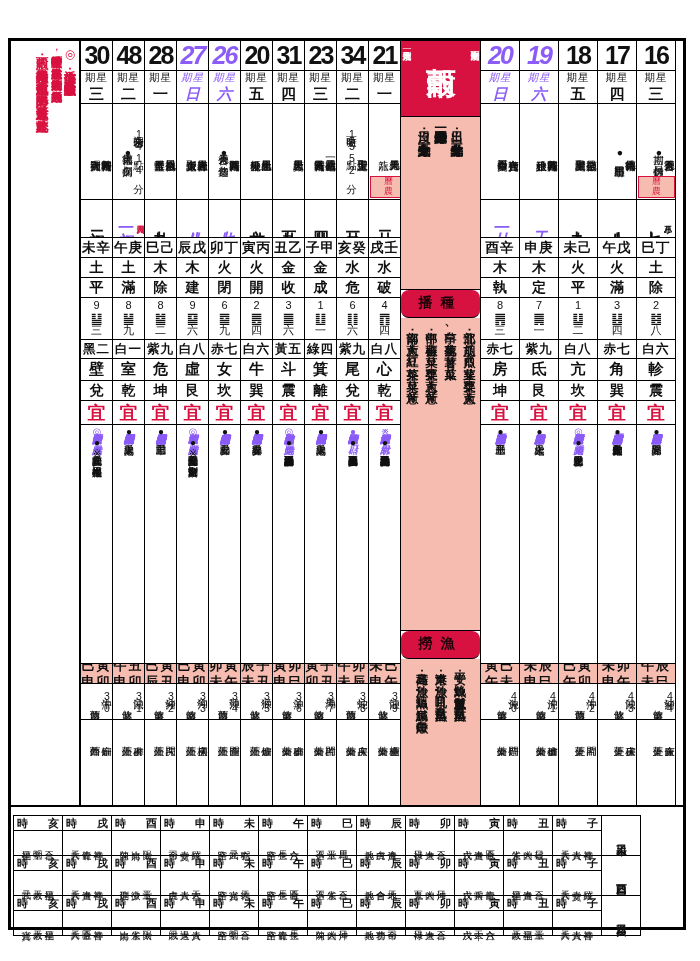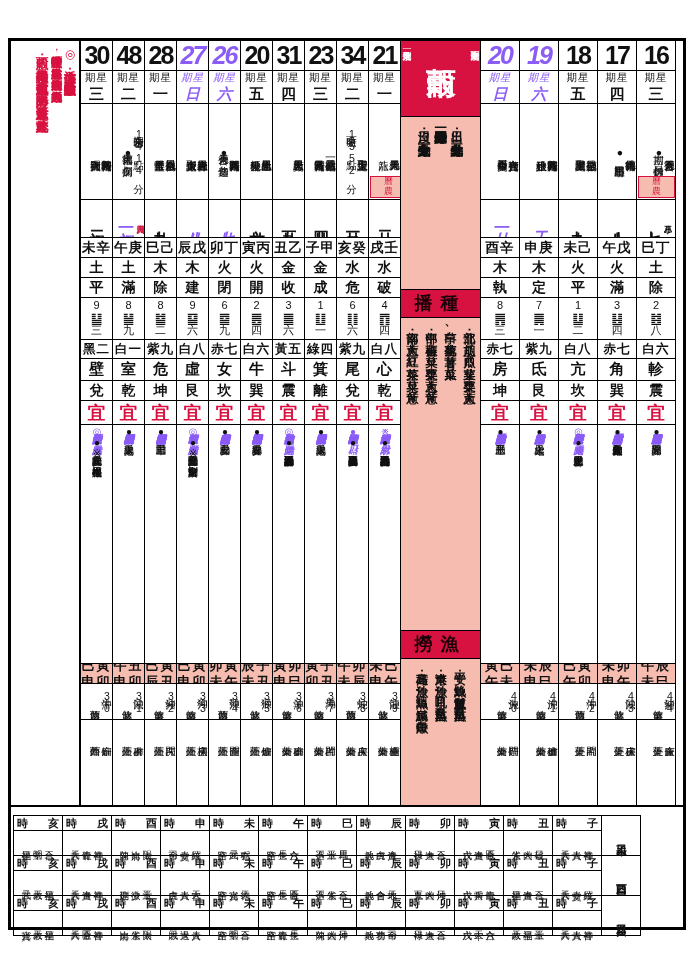--- a/index.html
+++ b/index.html
@@ -61,22 +61,22 @@
     justify-content:space-between;border-bottom:1px solid #000;}
   #termbox .side{writing-mode:vertical-rl;text-orientation:upright;font-size:9px;
     padding:3px 1px;line-height:1;}
   #termname{writing-mode:vertical-rl;text-orientation:upright;font-size:30px;
     font-weight:bold;margin:2px auto;letter-spacing:4px;}
   .pinkblock{background:#f6bcb0;flex:none;overflow:hidden;}
   #sunblock{height:172px;display:flex;justify-content:center;border-bottom:1px solid #000;}
   #sunblock .sv{writing-mode:vertical-rl;text-orientation:upright;font-size:12.5px;
     font-weight:bold;line-height:1.15;padding:4px 1px;}
   .bandhead{height:32px;background:#d81240;color:#111;display:flex;align-items:center;
-    justify-content:center;font-size:18px;font-weight:bold;letter-spacing:8px;
-    border-bottom:1px solid #000;color:#1a0008;}
+    justify-content:center;font-size:14px;font-weight:bold;letter-spacing:8px;
+    border-bottom:1px solid #000;color:#1a0008;border-radius:8px;}
   #sowlist{height:312px;border-bottom:1px solid #000;display:flex;justify-content:center;}
   #fishlist{height:146px;display:flex;justify-content:center;}
   .listv{writing-mode:vertical-rl;text-orientation:upright;font-size:12px;
     line-height:1.25;padding:4px 2px;font-weight:bold;}
   
   #hourtable{display:flex;flex-direction:row;margin:8px 0 0 2px;width:628px;
     border:1px solid #000;box-sizing:border-box;}
   .hcol{width:49px;border-right:1px solid #000;box-sizing:border-box;display:flex;
     flex-direction:column;flex:none;}
   .hcol:last-child{border-right:none;}

